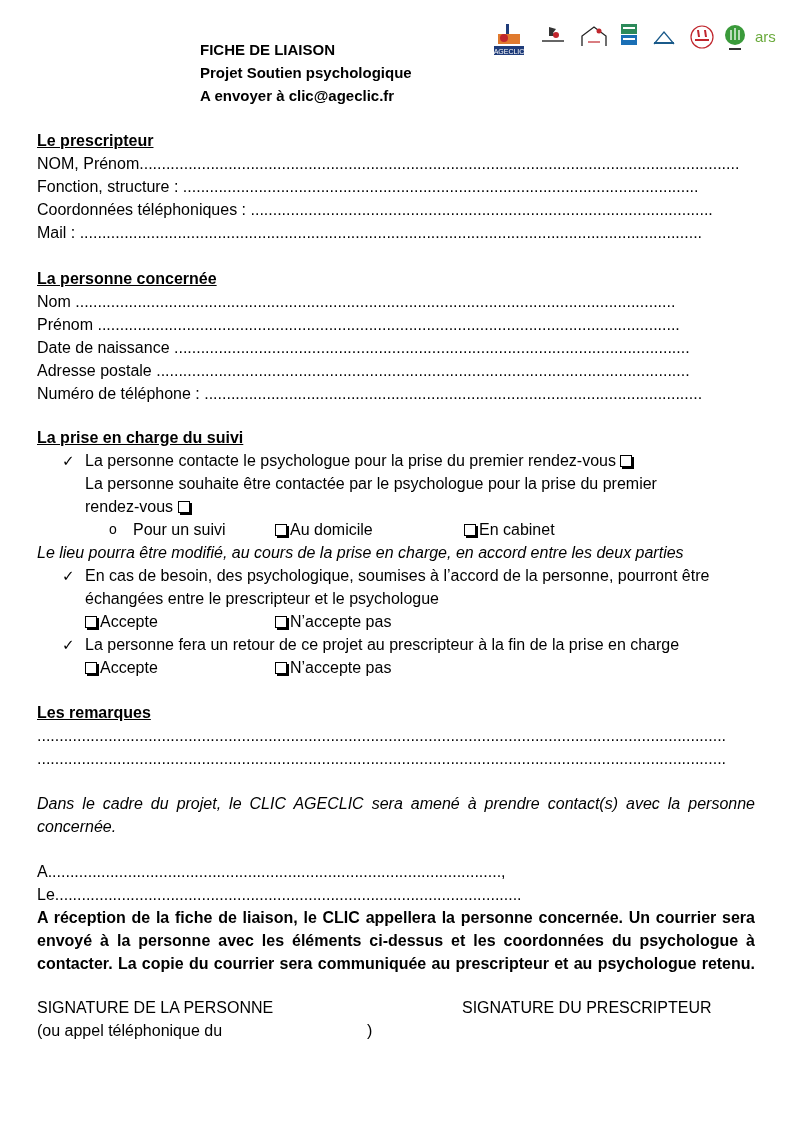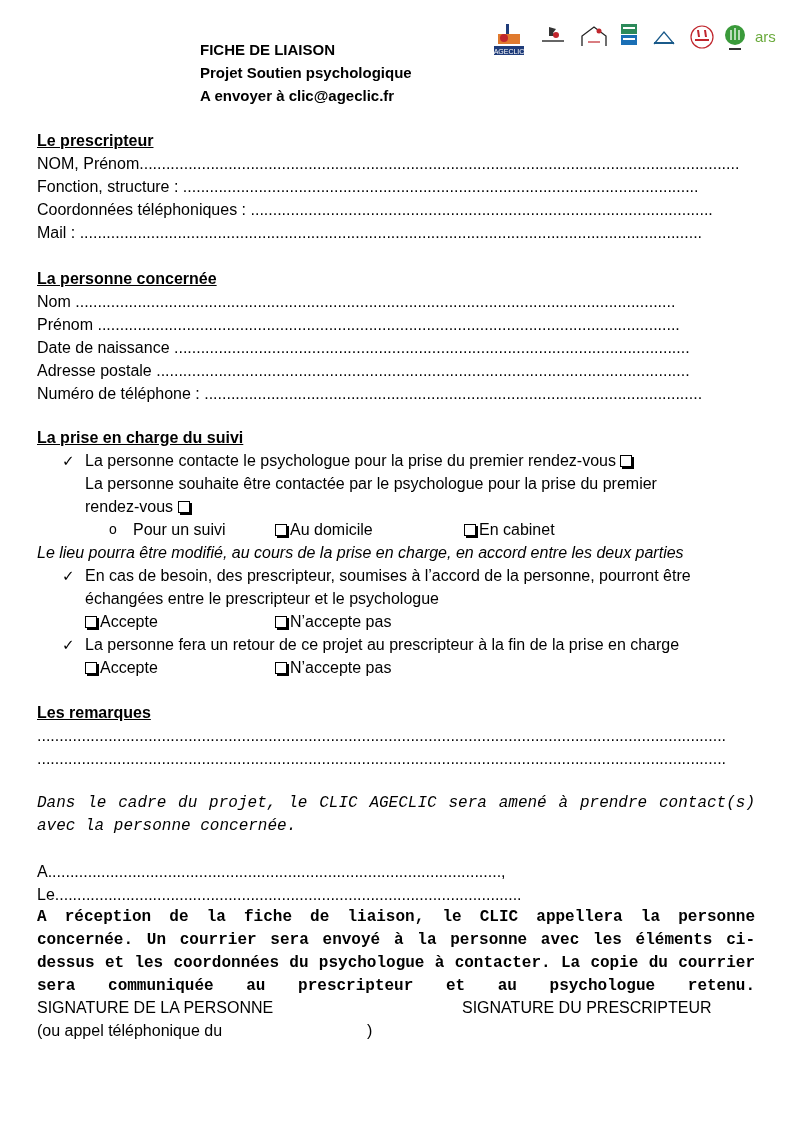--- a/index.html
+++ b/index.html
@@ -9,21 +9,21 @@
   .abs { position:absolute; white-space:nowrap; font-size:16px; line-height:23px; }
   .b { font-weight:bold; }
   .u { text-decoration:underline; }
   .i { font-style:italic;text-align:right; }
   .title { position:absolute; left:200px; width:393px; text-align:left; font-weight:bold; font-size:15px; line-height:23px; }
   .dots { overflow:hidden; }
   .logos { position:absolute; top:24px; left:490px; height:32px; }
   .logo { position:absolute; top:0; }
   .cb { display:inline-block; width:10px; height:10px; border:1.5px solid #000; box-shadow:2px 2px 0 #000; margin-right:3px; vertical-align:-1px; background:#fff; }
   .check { font-size:15px; }
-  .justify { text-align:justify; white-space:normal;font-family:Liberation Mono, monospace; }
+  .justify { text-align:justify; white-space:normal; }
 </style>
 </head>
 <body>
 
 <div class="page">
 
   <div class="logos">
     <svg class="logo" style="left:2px" width="34" height="32">
       <rect x="14" y="0" width="3" height="14" fill="#1f3c7a"></rect>
       <rect x="6" y="10" width="22" height="10" fill="#e07a2e"></rect>
@@ -117,21 +117,21 @@
   <div class="abs" style="left:275px; top:518px">
     <span class="cb"></span><span>Au domicile</span>
   </div>
   <div class="abs" style="left:464px; top:518px">
     <span class="cb"></span><span>En cabinet</span>
   </div>
 
   <div class="abs i" style="left:37px; top:541px">Le lieu pourra être modifié, au cours de la prise en charge, en accord entre les deux parties</div>
 
   <span class="abs check" style="left:62px; top:564px">✓</span>
-  <div class="abs" style="left:85px; top:564px">En cas de besoin, des prescripteur, soumises à l’accord de la personne, pourront être</div>
+  <div class="abs" style="left:85px; top:564px">En cas de besoin, des psychologique, soumises à l’accord de la personne, pourront être</div>
   <div class="abs" style="left:85px; top:587px">échangées entre le prescripteur et le psychologue</div>
   <div class="abs" style="left:85px; top:610px">
     <span class="cb"></span><span>Accepte</span>
   </div>
   <div class="abs" style="left:275px; top:610px">
     <span class="cb"></span><span>N’accepte pas</span>
   </div>
 
   <span class="abs check" style="left:62px; top:633px">✓</span>
   <div class="abs" style="left:85px; top:633px">La personne fera un retour de ce projet au prescripteur à la fin de la prise en charge</div>

